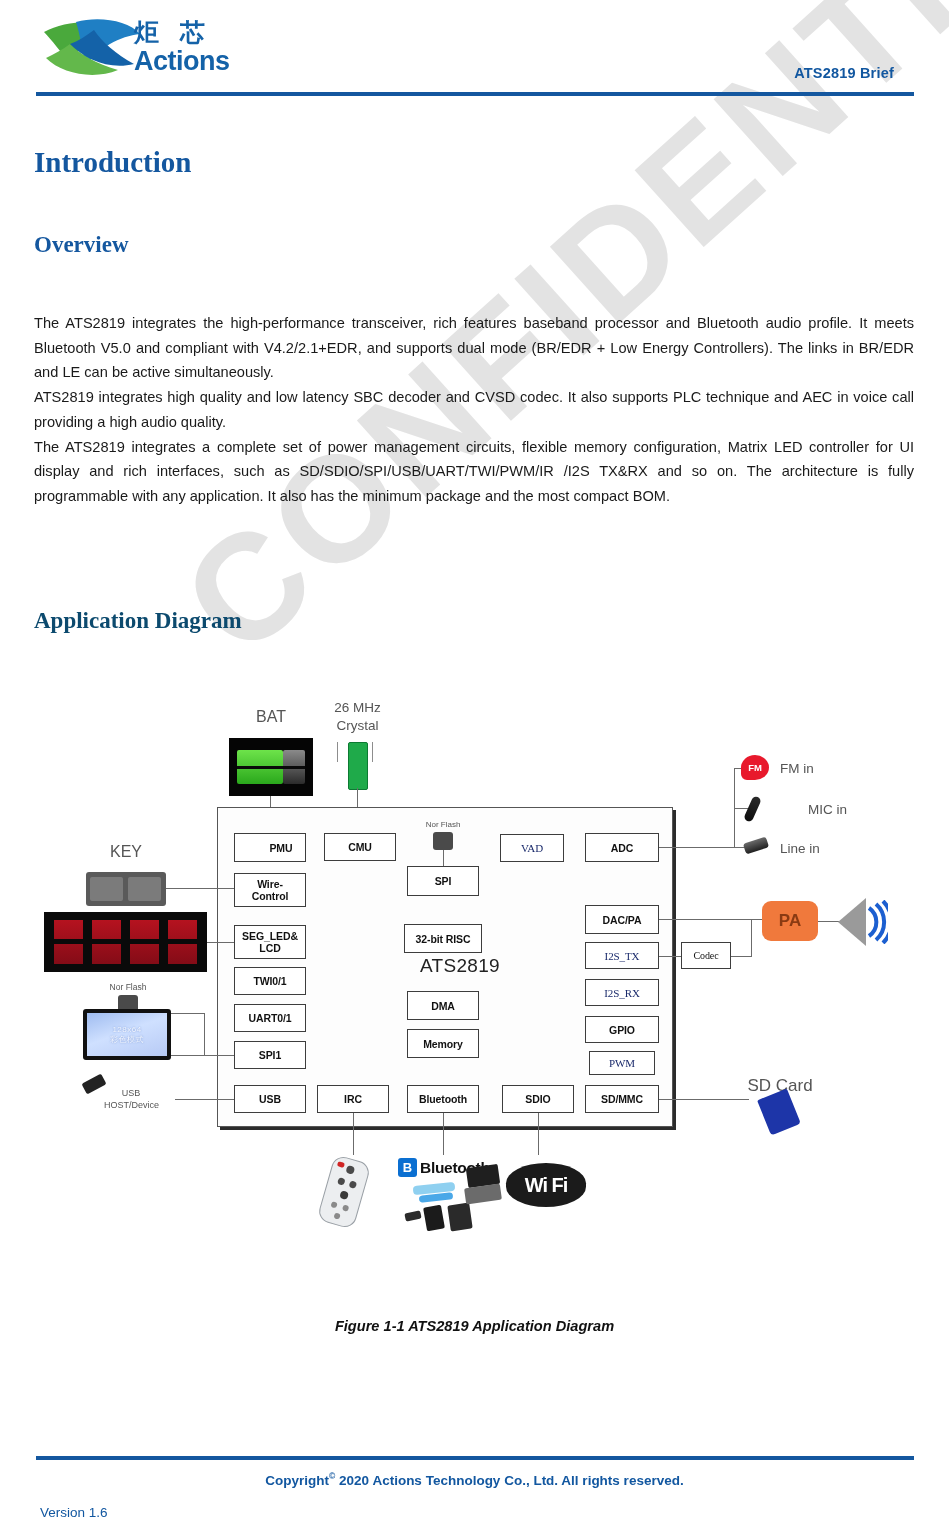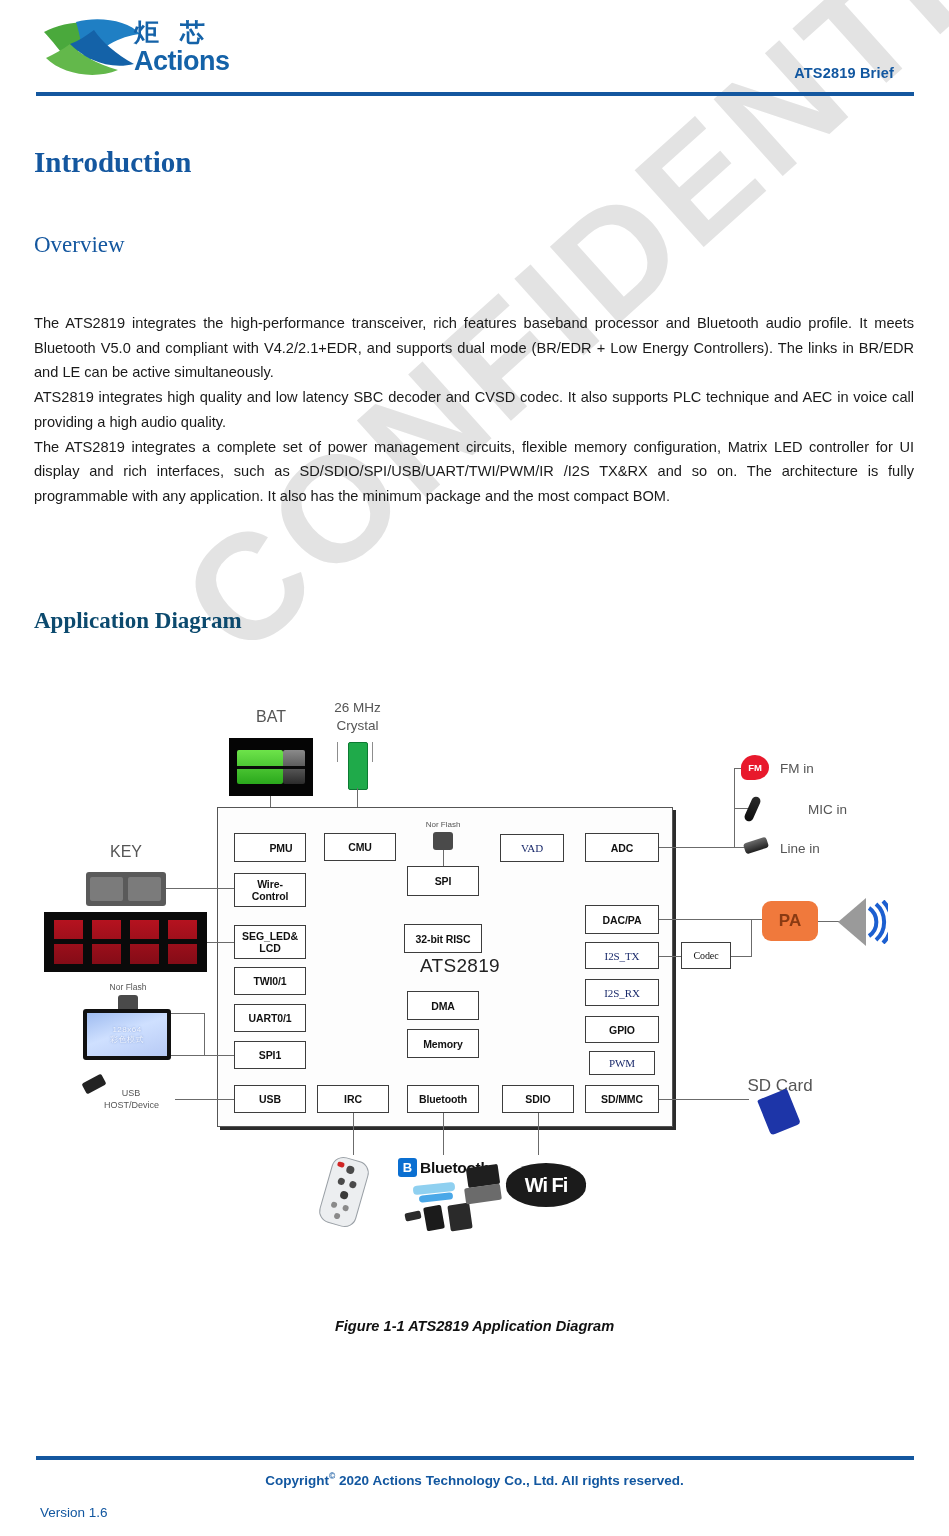--- a/index.html
+++ b/index.html
@@ -38,21 +38,21 @@
 
   
   #h1-intro{
     position:absolute;left:34px;top:146px;
     font-family:"Liberation Serif", serif;
     font-size:29px;font-weight:700;color:#14579f;
   }
   #h2-overview{
     position:absolute;left:34px;top:232px;
     font-family:"Liberation Serif", serif;
-    font-size:23px;font-weight:400;color:#14579f;
+    font-size:23px;font-weight:700;color:#14579f;
   }
   #h2-appdiagram{
     position:absolute;left:34px;top:608px;
     font-family:"Liberation Serif", serif;
     font-size:23px;font-weight:700;color:#0c4a6e;
   }
   #body-text{
     position:absolute;left:34px;top:311px;width:880px;
     font-size:14.6px;line-height:24.7px;color:#1a1a1a;
     text-align:justify;

